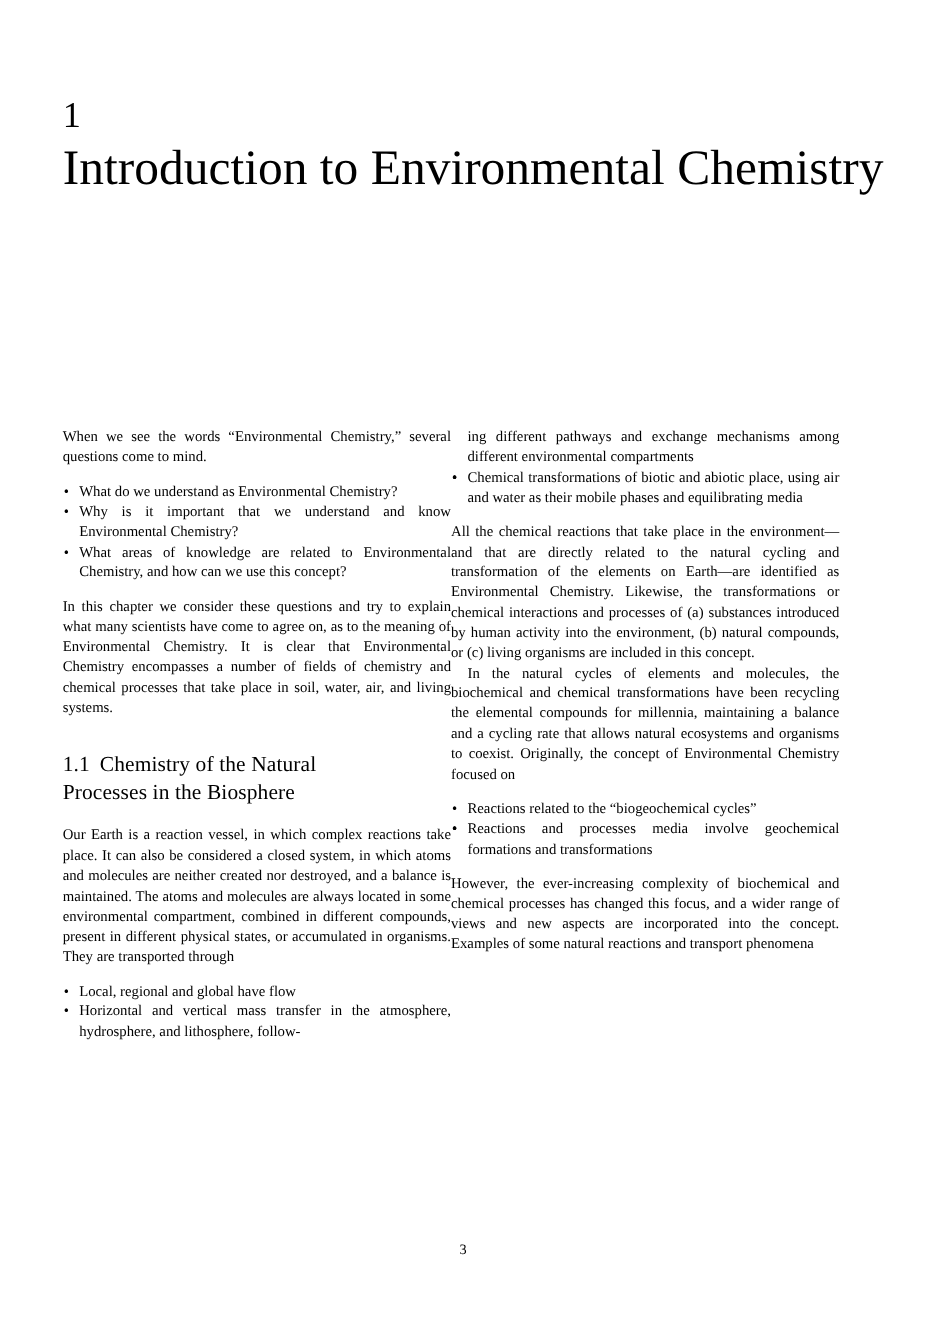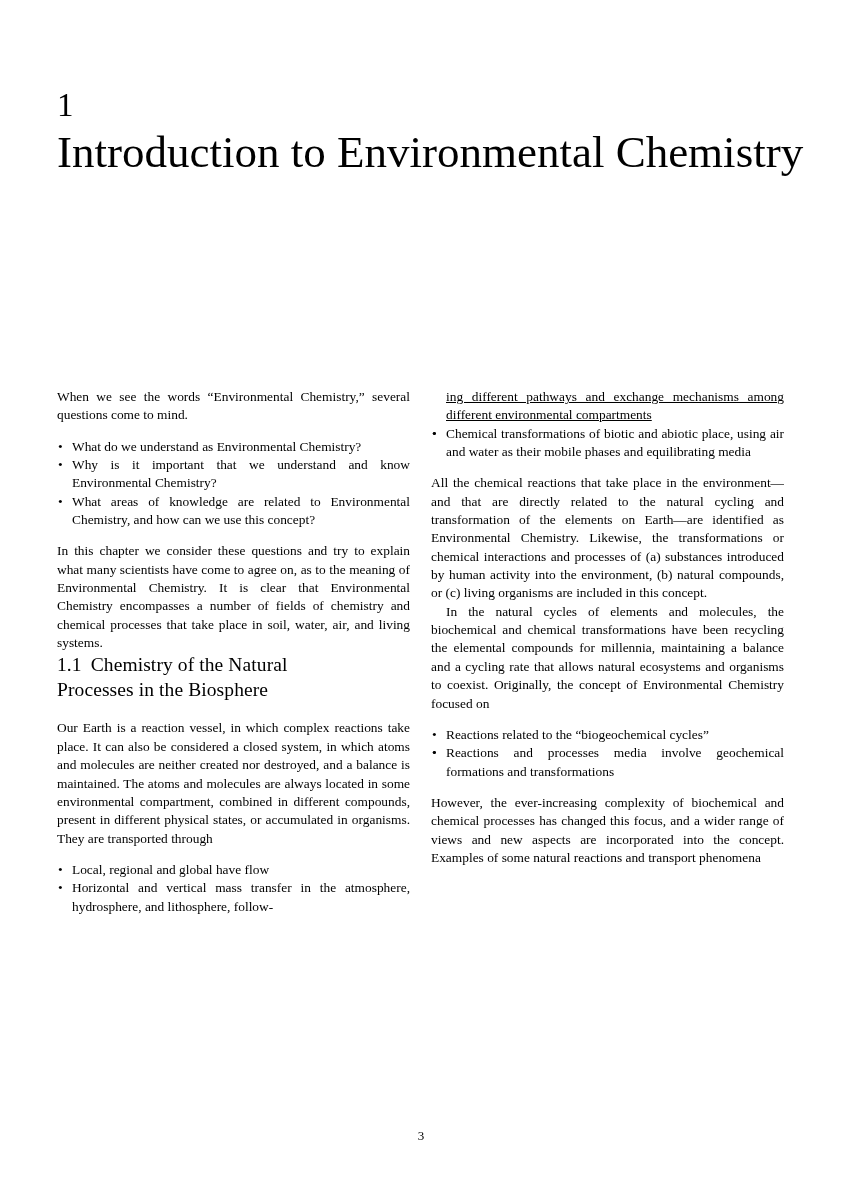--- a/index.html
+++ b/index.html
@@ -46,21 +46,20 @@
     white-space: nowrap;
   }
 
   
   .columns {
     position: absolute;
     left: 57px;
     top: 388px;
     width: 728px;
     display: flex;
-    gap: 21px;
   }
   .col {
     width: 353px;
   }
 
   p.body {
     margin: 0;
     font-size: 13.4px;
     line-height: 18.35px;
     text-align: justify;
@@ -93,34 +92,34 @@
   ul.bullets li .dot {
     position: absolute;
     left: 1px;
     top: 0;
     font-size: 13.4px;
     line-height: 18.35px;
   }
   
   ul.bullets li.continuation {
     padding-left: 15px;
-    text-decoration: underline;
   }
 
   h2.section-heading {
     margin: 0;
     font-size: 19.5px;
     line-height: 25px;
     font-weight: normal;
     letter-spacing: 0.1px;
   }
   .sec-num {
     margin-right: 9px;
   }
   .section-block {
+    margin-top: 31px;
   }
   .section-block + p.body {
     margin-top: 17px;
   }
 
   
   .folio {
     position: absolute;
     left: 0;
     top: 1128px;

